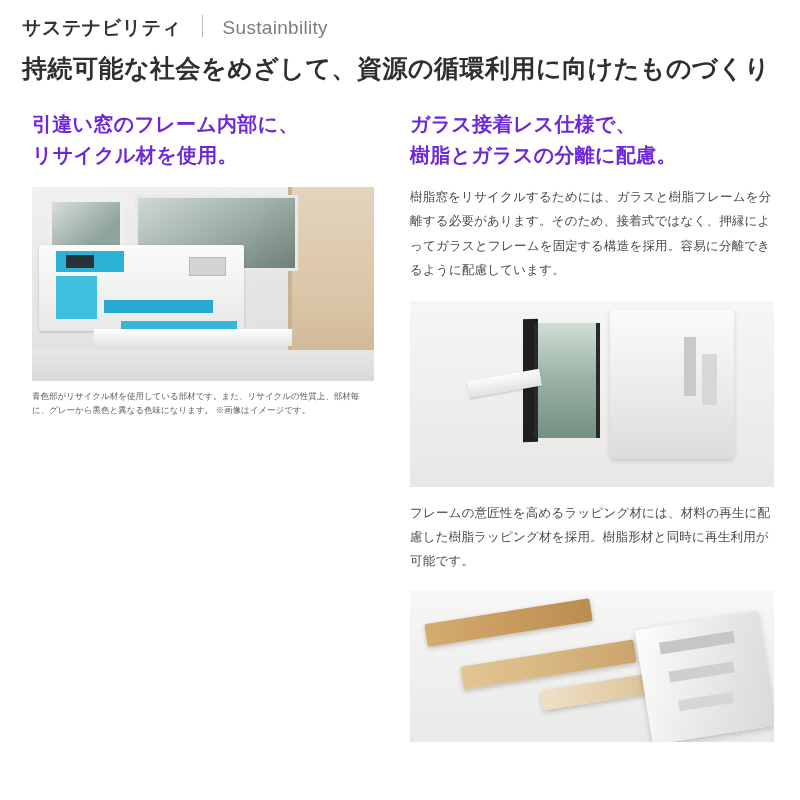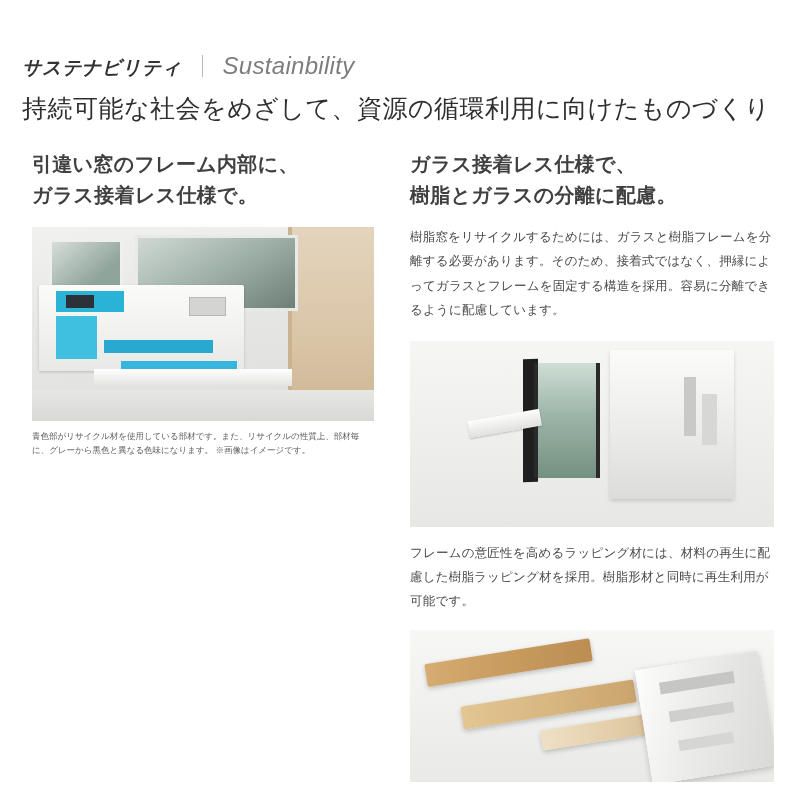--- a/index.html
+++ b/index.html
@@ -21,70 +21,68 @@
     box-sizing: border-box;
     padding: 12px 16px 0 16px;
   }
 
   
   .header-row {
     display: flex;
     align-items: baseline;
     gap: 8px;
     padding-left: 6px;
-    font-style: italic;
   }
   .header-jp {
     font-size: 19px;
     font-weight: bold;
     letter-spacing: 0.5px;
     color: #333333;
   }
   .header-divider {
     display: inline-block;
     width: 1px;
     height: 22px;
     background: #b9b9b9;
     margin: 0 12px;
     position: relative;
     top: 3px;
   }
   .header-en {
-    font-size: 24px;
+    font-size: 19px;
     color: #7d7d7d;
     letter-spacing: 0.3px;
-    margin-top: 40px;
   }
 
   .headline {
     margin-top: 12px;
     padding-left: 6px;
     font-size: 25px;
-    font-weight: normal;
+    font-weight: bold;
     color: #2f2f2f;
     letter-spacing: 0.5px;
     line-height: 1.2;
   }
 
   
   .columns {
     display: flex;
     margin-top: 26px;
   }
   .col {
     width: 50%;
     box-sizing: border-box;
   }
   .col-left { padding-right: 26px; padding-left: 16px; }
   .col-right { padding-left: 10px; padding-right: 10px; }
 
   .sub-title {
     font-size: 20px;
     font-weight: bold;
-    color: #404040;
+    color: #6d28d9;
     line-height: 1.55;
     letter-spacing: 0.3px;
   }
   .body-text {
     margin-top: 14px;
     font-size: 12.5px;
     line-height: 1.95;
     color: #4a4a4a;
     letter-spacing: 0.2px;
   }
@@ -264,21 +262,21 @@
     <span class="header-en">Sustainbility</span>
   </div>
 
   <div class="headline">持続可能な社会をめざして、資源の循環利用に向けたものづくり</div>
 
   <div class="columns">
 
     <div class="col col-left">
       <div class="sub-title">
         <div>引違い窓のフレーム内部に、</div>
-        <div>ガラス接着レス仕様で。</div>
+        <div>リサイクル材を使用。</div>
       </div>
 
 
       <div class="photo photo-1">
         <div class="p1-wood"></div>
         <div class="p1-wood-edge"></div>
         <div class="p1-glasspane"></div>
         <div class="p1-glass2"></div>
         <div class="p1-frame-body"></div>
         <div class="p1-cyan-a"></div>

